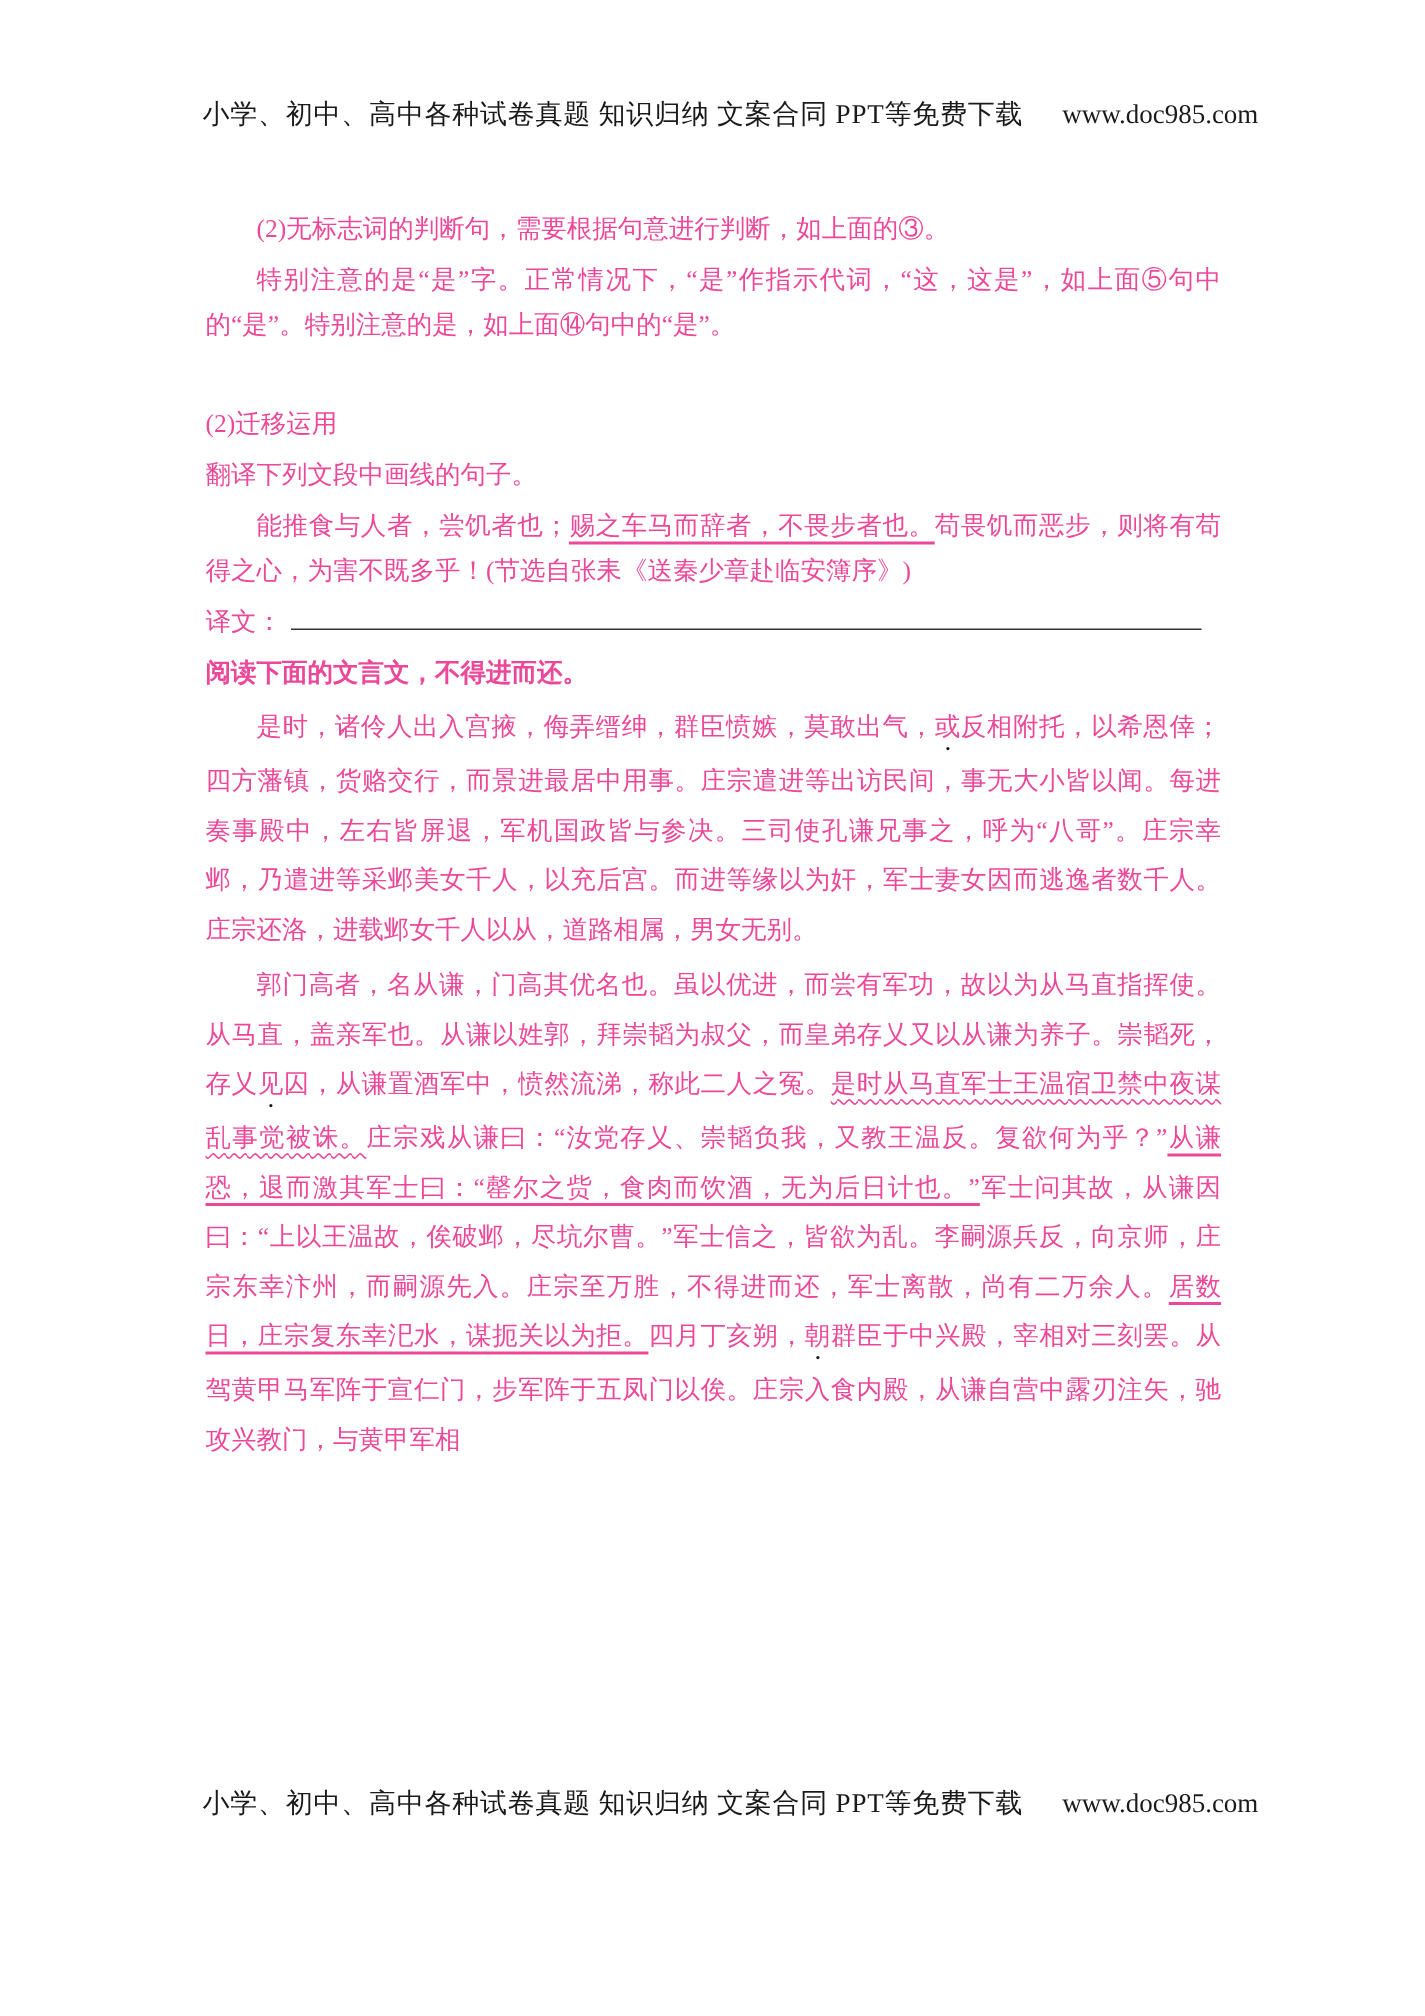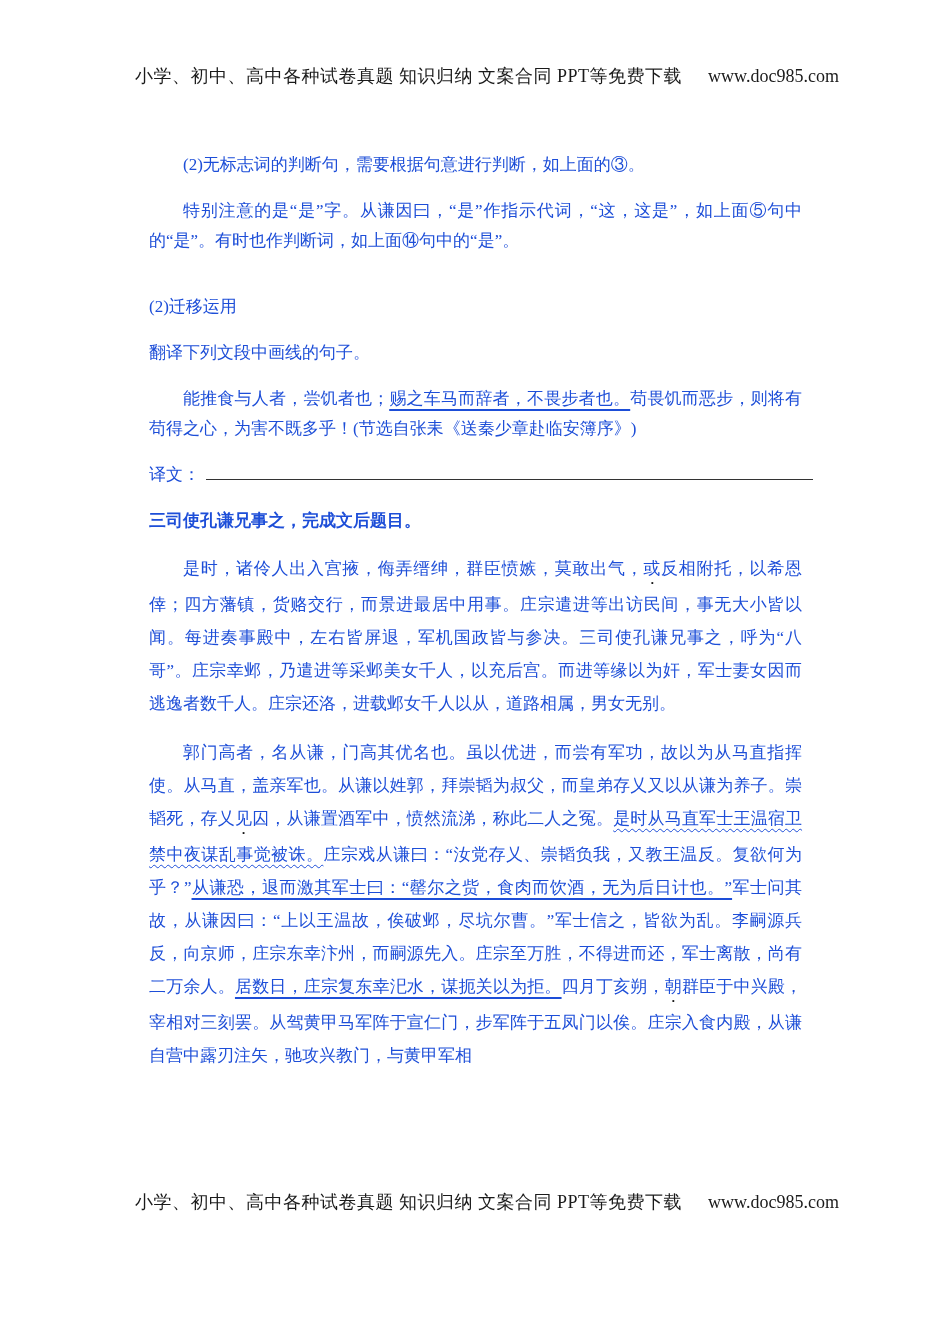--- a/index.html
+++ b/index.html
@@ -15,22 +15,22 @@
   .pagehead, .pagefoot {
     position: absolute; left: 12px; width: 950px;
     text-align: center; font-size: 18px; color: #1a1a1a;
     letter-spacing: 0.5px; white-space: nowrap;
   }
   .pagehead { top: 64px; }
   .pagefoot { top: 1190px; }
   .pagehead .url, .pagefoot .url { margin-left: 26px; letter-spacing: 0; }
   .docbody { position: absolute; top: 134px; left: 133px; width: 685px; }
   .t {
-    margin: 16px; font-size: 17px; line-height: 30px;
-    text-align: justify; color: #1d4ed8;
+    margin: 4px; font-size: 17px; line-height: 30px;
+    text-align: justify; color: #ec4899;
   }
   .ind { text-indent: 2em; }
   .psg { line-height: 33px; }
   .title-gap { margin-top: 36px; }
   .heading { font-weight: bold; margin-top: 40px; font-size: 17.5px; }
   .boldline { font-weight: bold; }
   .answer-row { margin-top: 3px; white-space: nowrap; }
   .blank {
     display: inline-block; width: 607px; height: 1.05em;
     border-bottom: 1px solid #333; vertical-align: baseline;
@@ -58,30 +58,30 @@
 
 <div class="page">
 
   <div class="pagehead">
     <span>小学、初中、高中各种试卷真题 知识归纳 文案合同 PPT等免费下载</span><span class="url">www.doc985.com</span>
   </div>
 
   <div class="docbody">
 
     <p class="t ind"><span class="seg-n">(2)无标志词的判断句，需要根据句意进行判断，如上面的③。</span></p>
-    <p class="t ind"><span class="seg-n">特别注意的是“是”字。从谦因曰，“是”作指示代词，“这，这是”，如上面⑤句中的“是”。有时也作判断词，如上面⑭句中的“是”。</span></p>
+    <p class="t ind"><span class="seg-n">特别注意的是“是”字。正常情况下，“是”作指示代词，“这，这是”，如上面⑤句中的“是”。特别注意的是，如上面⑭句中的“是”。</span></p>
 
     <p class="t title-gap">(2)迁移运用</p>
     <p class="t">翻译下列文段中画线的句子。</p>
     <p class="t ind"><span class="seg-n">能推食与人者，尝饥者也；</span><span class="seg-u">赐之车马而辞者，不畏步者也。</span><span class="seg-n">苟畏饥而恶步，则将有苟得之心，为害不既多乎！(节选自张耒《送秦少章赴临安簿序》)</span></p>
     <p class="t answer-row">
       <span>译文：</span><span class="blank"></span>
     </p>
 
-    <p class="t boldline">三司使孔谦兄事之，完成文后题目。</p>
+    <p class="t boldline">阅读下面的文言文，不得进而还。</p>
     <p class="t ind psg"><span class="seg-n">是时，诸伶人出入宫掖，侮弄缙绅，群臣愤嫉，莫敢出气，</span><span class="seg-d">或</span><span class="seg-n">反相附托，以希恩倖；四方藩镇，货赂交行，而景进最居中用事。庄宗遣进等出访民间，事无大小皆以闻。每进奏事殿中，左右皆屏退，军机国政皆与参决。三司使孔谦兄事之，呼为“八哥”。庄宗幸邺，乃遣进等采邺美女千人，以充后宫。而进等缘以为奸，军士妻女因而逃逸者数千人。庄宗还洛，进载邺女千人以从，道路相属，男女无别。</span></p>
     <p class="t ind psg"><span class="seg-n">郭门高者，名从谦，门高其优名也。虽以优进，而尝有军功，故以为从马直指挥使。从马直，盖亲军也。从谦以姓郭，拜崇韬为叔父，而皇弟存乂又以从谦为养子。崇韬死，存乂</span><span class="seg-d">见</span><span class="seg-n">囚，从谦置酒军中，愤然流涕，称此二人之冤。</span><span class="seg-w">是时从马直军士王温宿卫禁中夜谋乱事觉被诛。</span><span class="seg-n">庄宗戏从谦曰：“汝党存乂、崇韬负我，又教王温反。复欲何为乎？”</span><span class="seg-u">从谦恐，退而激其军士曰：“罄尔之赀，食肉而饮酒，无为后日计也。”</span><span class="seg-n">军士问其故，从谦因曰：“上以王温故，俟破邺，尽坑尔曹。”军士信之，皆欲为乱。李嗣源兵反，向京师，庄宗东幸汴州，而嗣源先入。庄宗至万胜，不得进而还，军士离散，尚有二万余人。</span><span class="seg-u">居数日，庄宗复东幸汜水，谋扼关以为拒。</span><span class="seg-n">四月丁亥朔，</span><span class="seg-d">朝</span><span class="seg-n">群臣于中兴殿，宰相对三刻罢。从驾黄甲马军阵于宣仁门，步军阵于五凤门以俟。庄宗入食内殿，从谦自营中露刃注矢，驰攻兴教门，与黄甲军相</span></p>
 
   </div>
 
   <div class="pagefoot">
     <span>小学、初中、高中各种试卷真题 知识归纳 文案合同 PPT等免费下载</span><span class="url">www.doc985.com</span>
   </div>
 
 </div>

